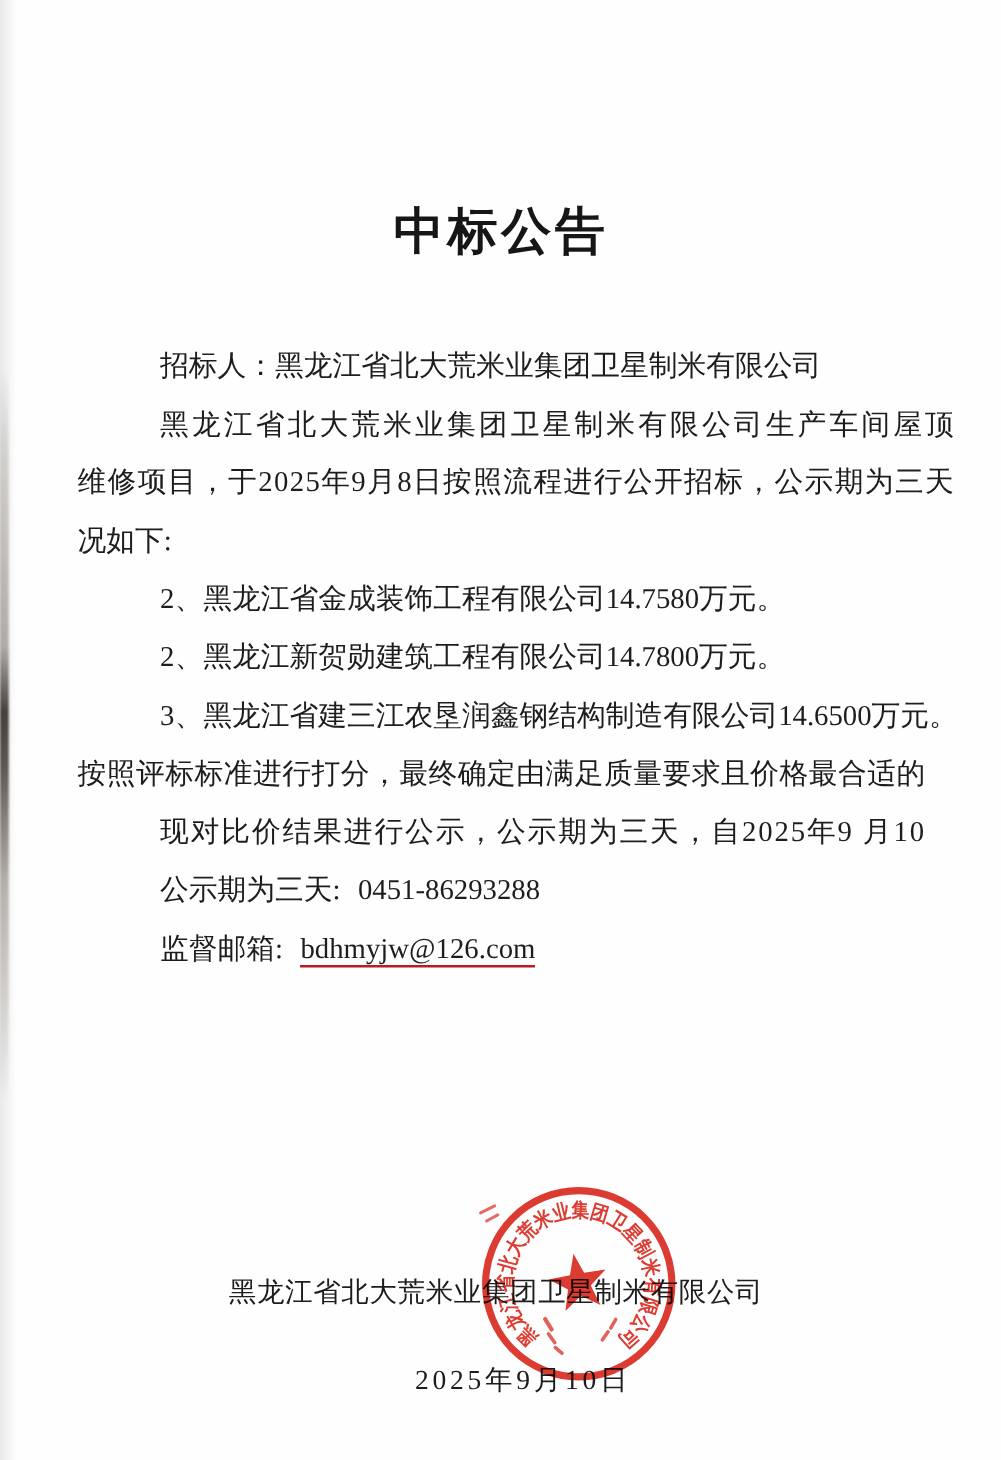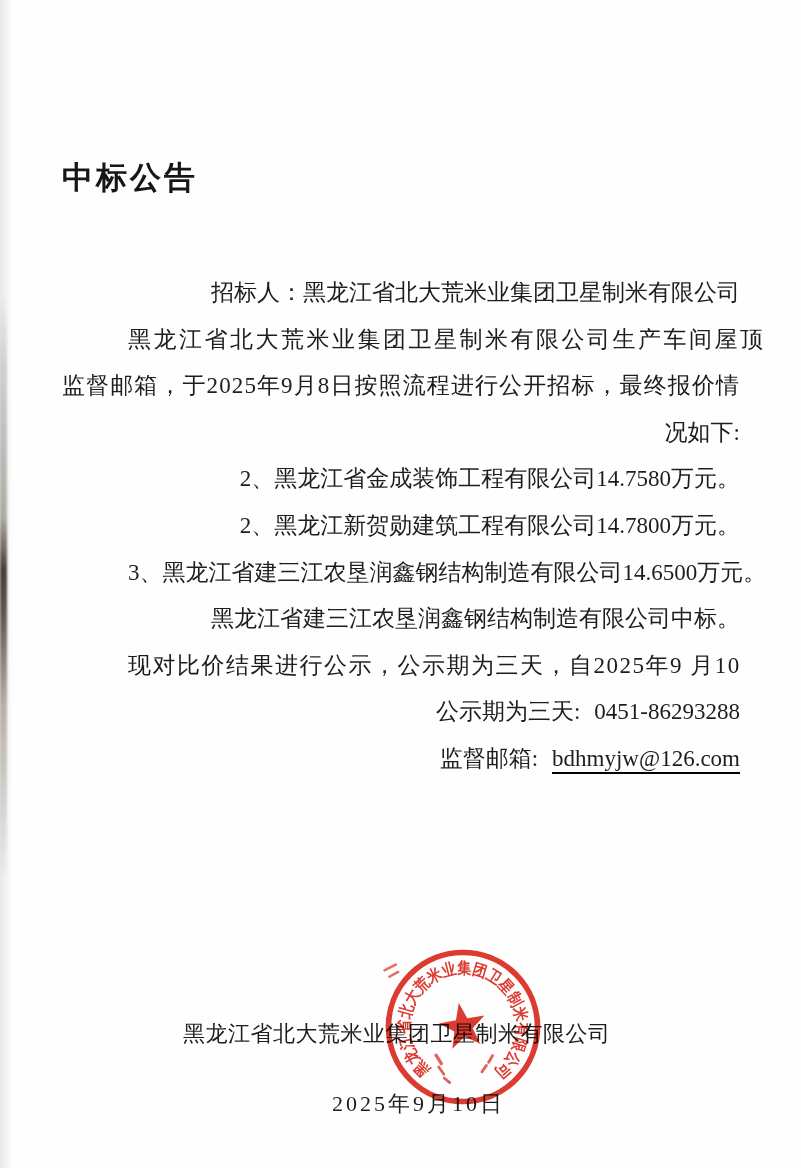--- a/index.html
+++ b/index.html
@@ -23,37 +23,37 @@
       rgba(35,25,20,.82) 47%,
       rgba(45,32,26,.75) 54%,
       rgba(95,80,65,.4) 70%,
       rgba(130,120,110,.22) 88%,
       rgba(0,0,0,0) 100%);
     filter:blur(1px);border-radius:4px;pointer-events:none;
   }
   .title{
     position:absolute;left:62px;top:157px;width:678px;margin:0;
     font-family:"Liberation Sans","DejaVu Sans",sans-serif;
-    font-weight:bold;font-size:31px;letter-spacing:3px;
-    white-space:nowrap;color:#161616;
+    font-weight:bold;font-size:40px;letter-spacing:3px;
+    text-align:center;white-space:nowrap;color:#161616;
   }
   .body{
     position:absolute;left:62px;top:270px;width:678px;
-    font-size:23px;line-height:46.6px;color:#1d1d1d;text-align:right;
+    font-size:23px;line-height:46.6px;color:#1d1d1d;
   }
   .line{white-space:nowrap;height:46.6px;}
   .ind{padding-left:66px;}
   
   .ls25{letter-spacing:2.5px;}
   .ls11{letter-spacing:1.1px;}
   .ls04{letter-spacing:0.4px;}
   .ls15{letter-spacing:1.5px;}
   .ls23{letter-spacing:2.3px;}
   .gap{margin-left:14px;}
-  .email{border-bottom:2px solid #000000;padding-bottom:1px;}
+  .email{border-bottom:2px solid #b91c1c;padding-bottom:1px;}
   .company{
     position:absolute;left:183px;top:1019px;
     font-size:22px;letter-spacing:0.5px;white-space:nowrap;color:#1d1d1d;
   }
   .date{
     position:absolute;left:332px;top:1089px;
     font-size:22px;letter-spacing:3px;white-space:nowrap;color:#1d1d1d;
   }
   .stamp{
     position:absolute;left:382px;top:946px;width:162px;height:162px;
@@ -67,26 +67,26 @@
 </head>
 <body>
 
 <div class="page">
 
   <h1 class="title">中标公告</h1>
 
   <div class="body">
     <div class="line ind">招标人：黑龙江省北大荒米业集团卫星制米有限公司</div>
     <div class="line ind ls25">黑龙江省北大荒米业集团卫星制米有限公司生产车间屋顶</div>
-    <div class="line ls11">监督邮箱，于2025年9月8日按照流程进行公开招标，最终报价情</div>
+    <div class="line ls11">维修项目，于2025年9月8日按照流程进行公开招标，公示期为三天</div>
     <div class="line">况如下:</div>
     <div class="line ind">2、黑龙江省金成装饰工程有限公司14.7580万元。</div>
     <div class="line ind">2、黑龙江新贺勋建筑工程有限公司14.7800万元。</div>
     <div class="line ind">3、黑龙江省建三江农垦润鑫钢结构制造有限公司14.6500万元。</div>
-    <div class="line">黑龙江省建三江农垦润鑫钢结构制造有限公司中标。</div>
+    <div class="line ls04">按照评标标准进行打分，最终确定由满足质量要求且价格最合适的</div>
     <div class="line ind ls15">现对比价结果进行公示，公示期为三天，自2025年9 月10</div>
     <div class="line ind">
       <span>公示期为三天:</span><span class="gap">0451-86293288</span>
     </div>
     <div class="line ind">
       <span>监督邮箱:</span><span class="gap email">bdhmyjw@126.com</span>
     </div>
   </div>
 
   <div class="company">黑龙江省北大荒米业集团卫星制米有限公司</div>

